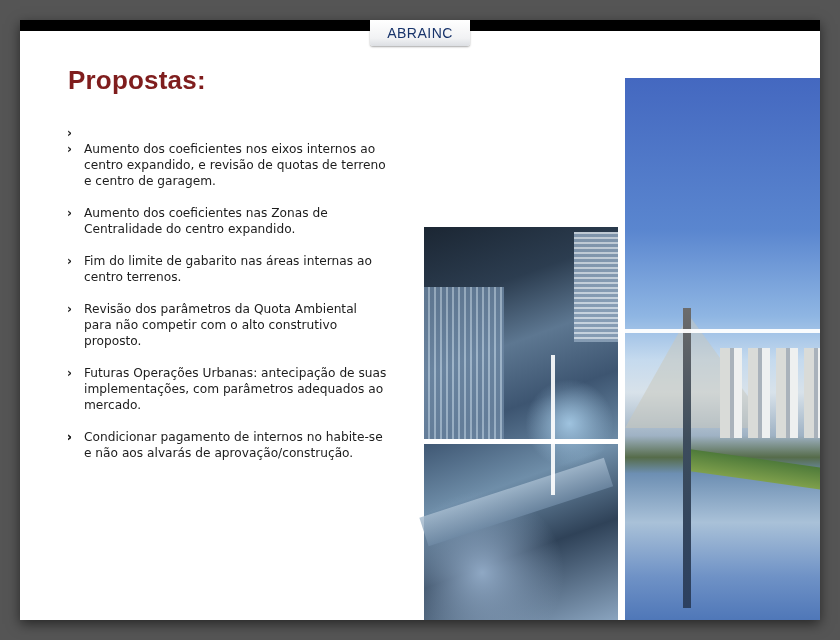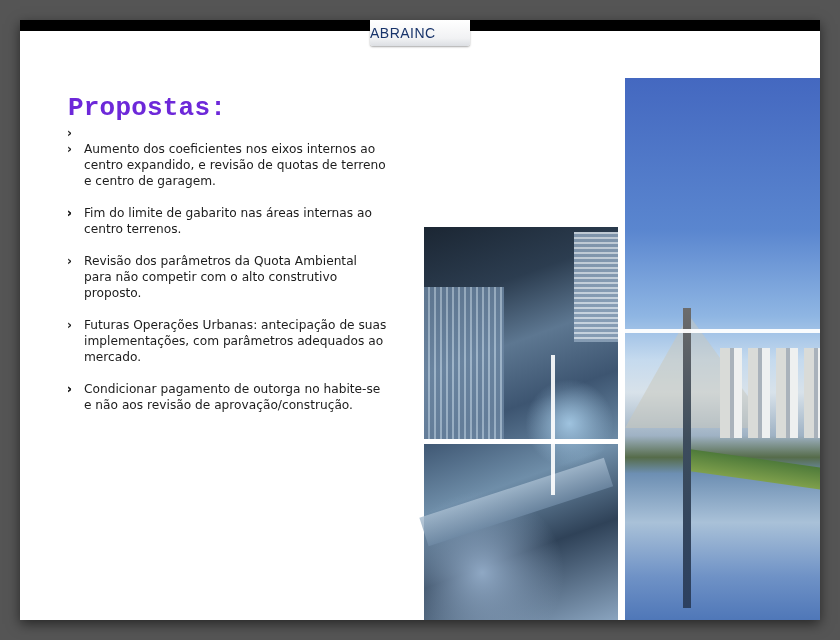--- a/index.html
+++ b/index.html
@@ -1,21 +1,21 @@
 <!DOCTYPE html>
 <html><head>
 <meta charset="utf-8">
 <style>
   html,body{margin:0;padding:0;}
   body{width:840px;height:640px;background:#555;position:relative;overflow:hidden;font-family:"DejaVu Sans","Liberation Sans",sans-serif;}
   .slide{position:absolute;left:20px;top:20px;width:800px;height:600px;background:#fff;box-shadow:0 4px 12px rgba(0,0,0,.55);overflow:hidden;}
   .topbar{position:absolute;left:0;top:0;width:800px;height:11px;background:#000;}
-  .logo-tab{position:absolute;left:350px;top:0;width:100px;height:26px;background:linear-gradient(#fff,#f1f2f4 70%,#dcdfe3);border-radius:0 0 3px 3px;box-shadow:0 1px 2px rgba(0,0,0,.35);display:flex;align-items:center;}
+  .logo-tab{position:absolute;left:350px;top:0;width:100px;height:26px;background:linear-gradient(#fff,#f1f2f4 70%,#dcdfe3);border-radius:0 0 3px 3px;box-shadow:0 1px 2px rgba(0,0,0,.35);display:flex;align-items:center;justify-content:center;}
   .logo-text{font-family:"Liberation Sans",sans-serif;font-size:14px;letter-spacing:.5px;color:#17336a;}
-  .title{position:absolute;left:48px;top:45px;font-family:Liberation Mono, monospace;font-weight:bold;font-size:26px;color:#6d28d9;letter-spacing:.2px;margin-top:28px;}
+  .title{position:absolute;left:48px;top:45px;font-family:Liberation Sans, sans-serif;font-weight:bold;font-size:26px;color:#7f1d1d;letter-spacing:.2px;}
   .list{position:absolute;left:47px;top:105px;width:320px;margin:0;padding:0;list-style:none;}
   .item{position:relative;padding-left:17px;font-size:12.2px;line-height:16px;color:#1c1c1c;margin-bottom:16px;}
   .chev{position:absolute;left:0;top:0;font-weight:bold;font-size:12px;color:#1c1c1c;}
   .photo-left{position:absolute;left:404px;top:207px;width:194px;height:393px;
     background:
       linear-gradient(rgba(10,20,40,.0),rgba(10,20,40,0)),
       radial-gradient(circle at 30% 88%,#8fa8c4 0,transparent 22%),
       radial-gradient(circle at 75% 50%,#9fc3df 0,transparent 18%),
       linear-gradient(160deg,#1b2633 0%,#2c3d50 18%,#5d7791 32%,#3d5571 46%,#6f8ea9 62%,#2f4258 78%,#8aa4bf 100%);}
   .pl-bldg{position:absolute;left:0;top:60px;width:80px;height:155px;background:repeating-linear-gradient(90deg,#6d87a3 0 4px,#aec3d6 4px 6px);opacity:.8;}
@@ -39,26 +39,26 @@
   <div class="topbar"></div>
   <div class="logo-tab">
     <span class="logo-text">ABRAINC</span>
   </div>
 
   <div class="title">Propostas:</div>
 
   <ul class="list">
     <li class="item"><span class="chev">›</span></li>
     <li class="item"><span class="chev">›</span><span>Aumento dos coeficientes nos eixos internos ao centro expandido, e revisão de quotas de terreno e centro de garagem.</span></li>
-    <li class="item"><span class="chev">›</span></li>
+    <li class="item"><span class="chev">›</span><span>Aumento dos coeficientes nas Zonas de Centralidade do centro expandido.</span></li>
     <li class="item"><span class="chev">›</span><span>Fim do limite de gabarito nas áreas internas ao centro terrenos.</span></li>
     <li class="item"><span class="chev">›</span><span>Revisão dos parâmetros da Quota Ambiental para não competir com o alto construtivo proposto.</span></li>
     <li class="item"><span class="chev">›</span><span>Futuras Operações Urbanas: antecipação de suas implementações, com parâmetros adequados ao mercado.</span></li>
     <li class="item"><span class="chev">›</span></li>
-    <li class="item"><span class="chev">›</span><span>Condicionar pagamento de outorga no habite-se e não aos revisão de aprovação/construção.</span></li>
+    <li class="item"><span class="chev">›</span><span>Condicionar pagamento de internos no habite-se e não aos alvarás de aprovação/construção.</span></li>
   </ul>
 
   <div class="photo-left">
     <div class="pl-bldg"></div>
     <div class="pl-bldg2"></div>
     <div class="pl-road"></div>
   </div>
   <div class="gap-h-left"></div>
   <div class="gap-v-left"></div>
 

